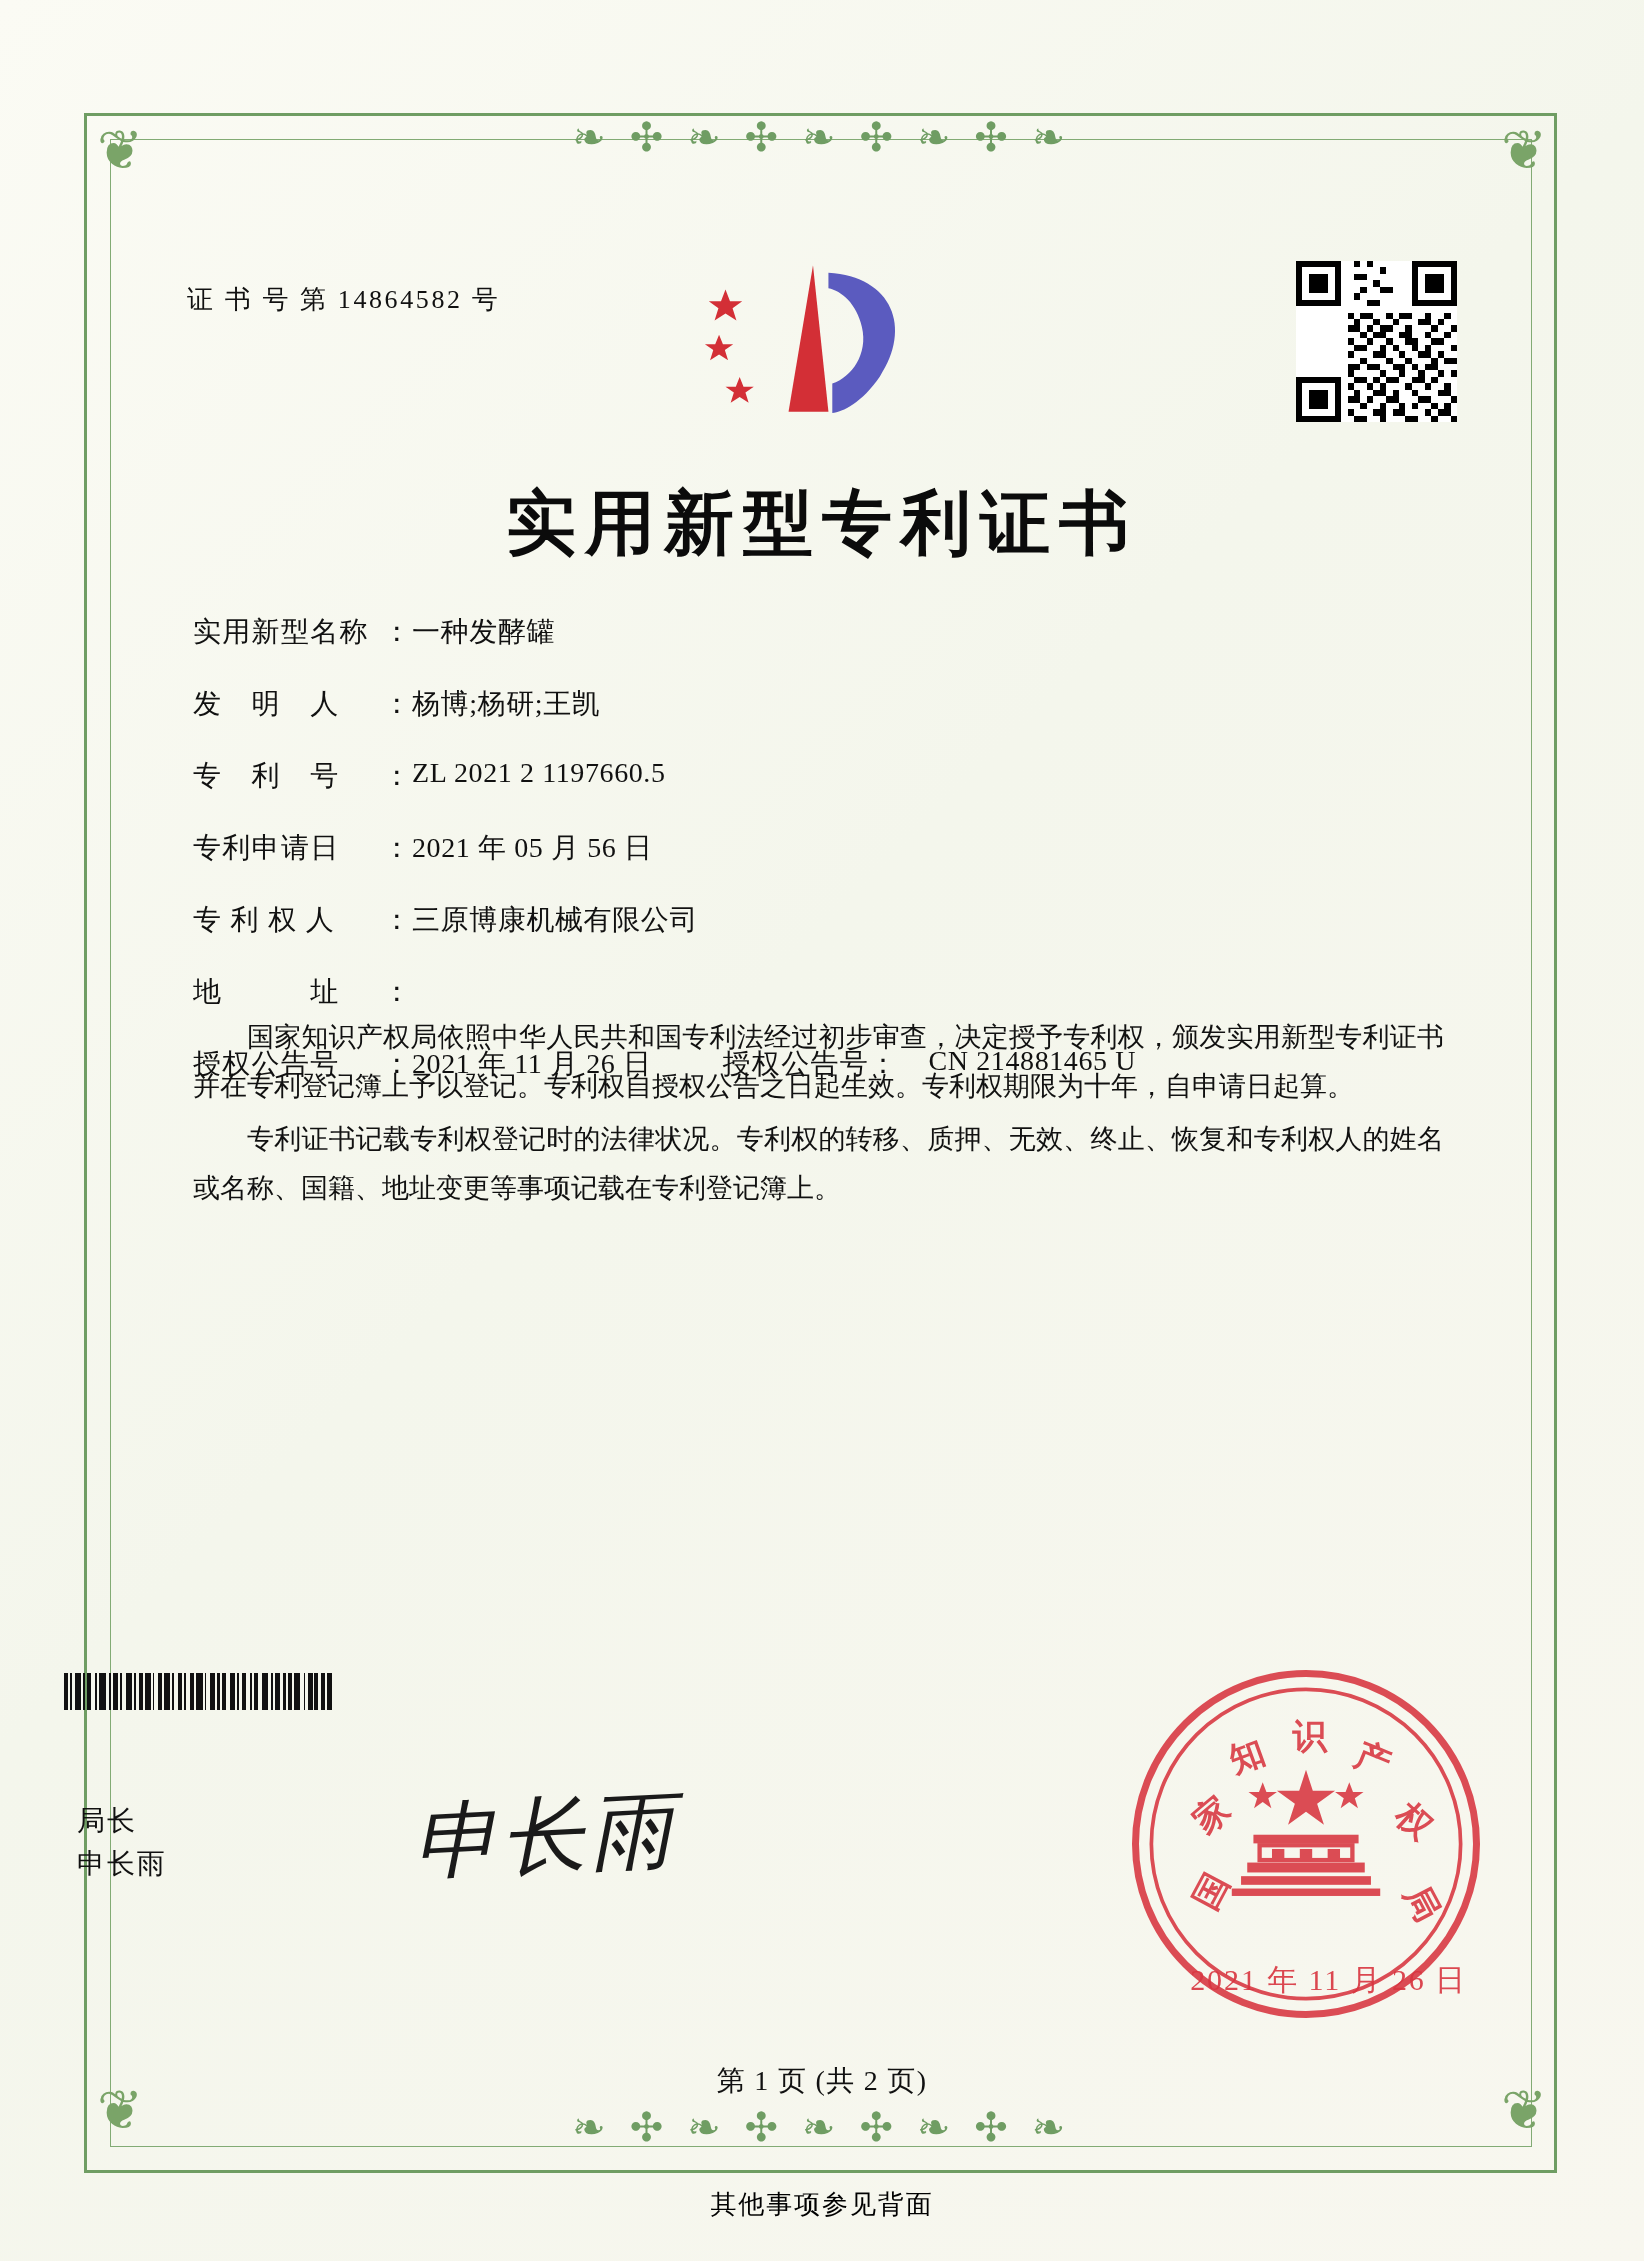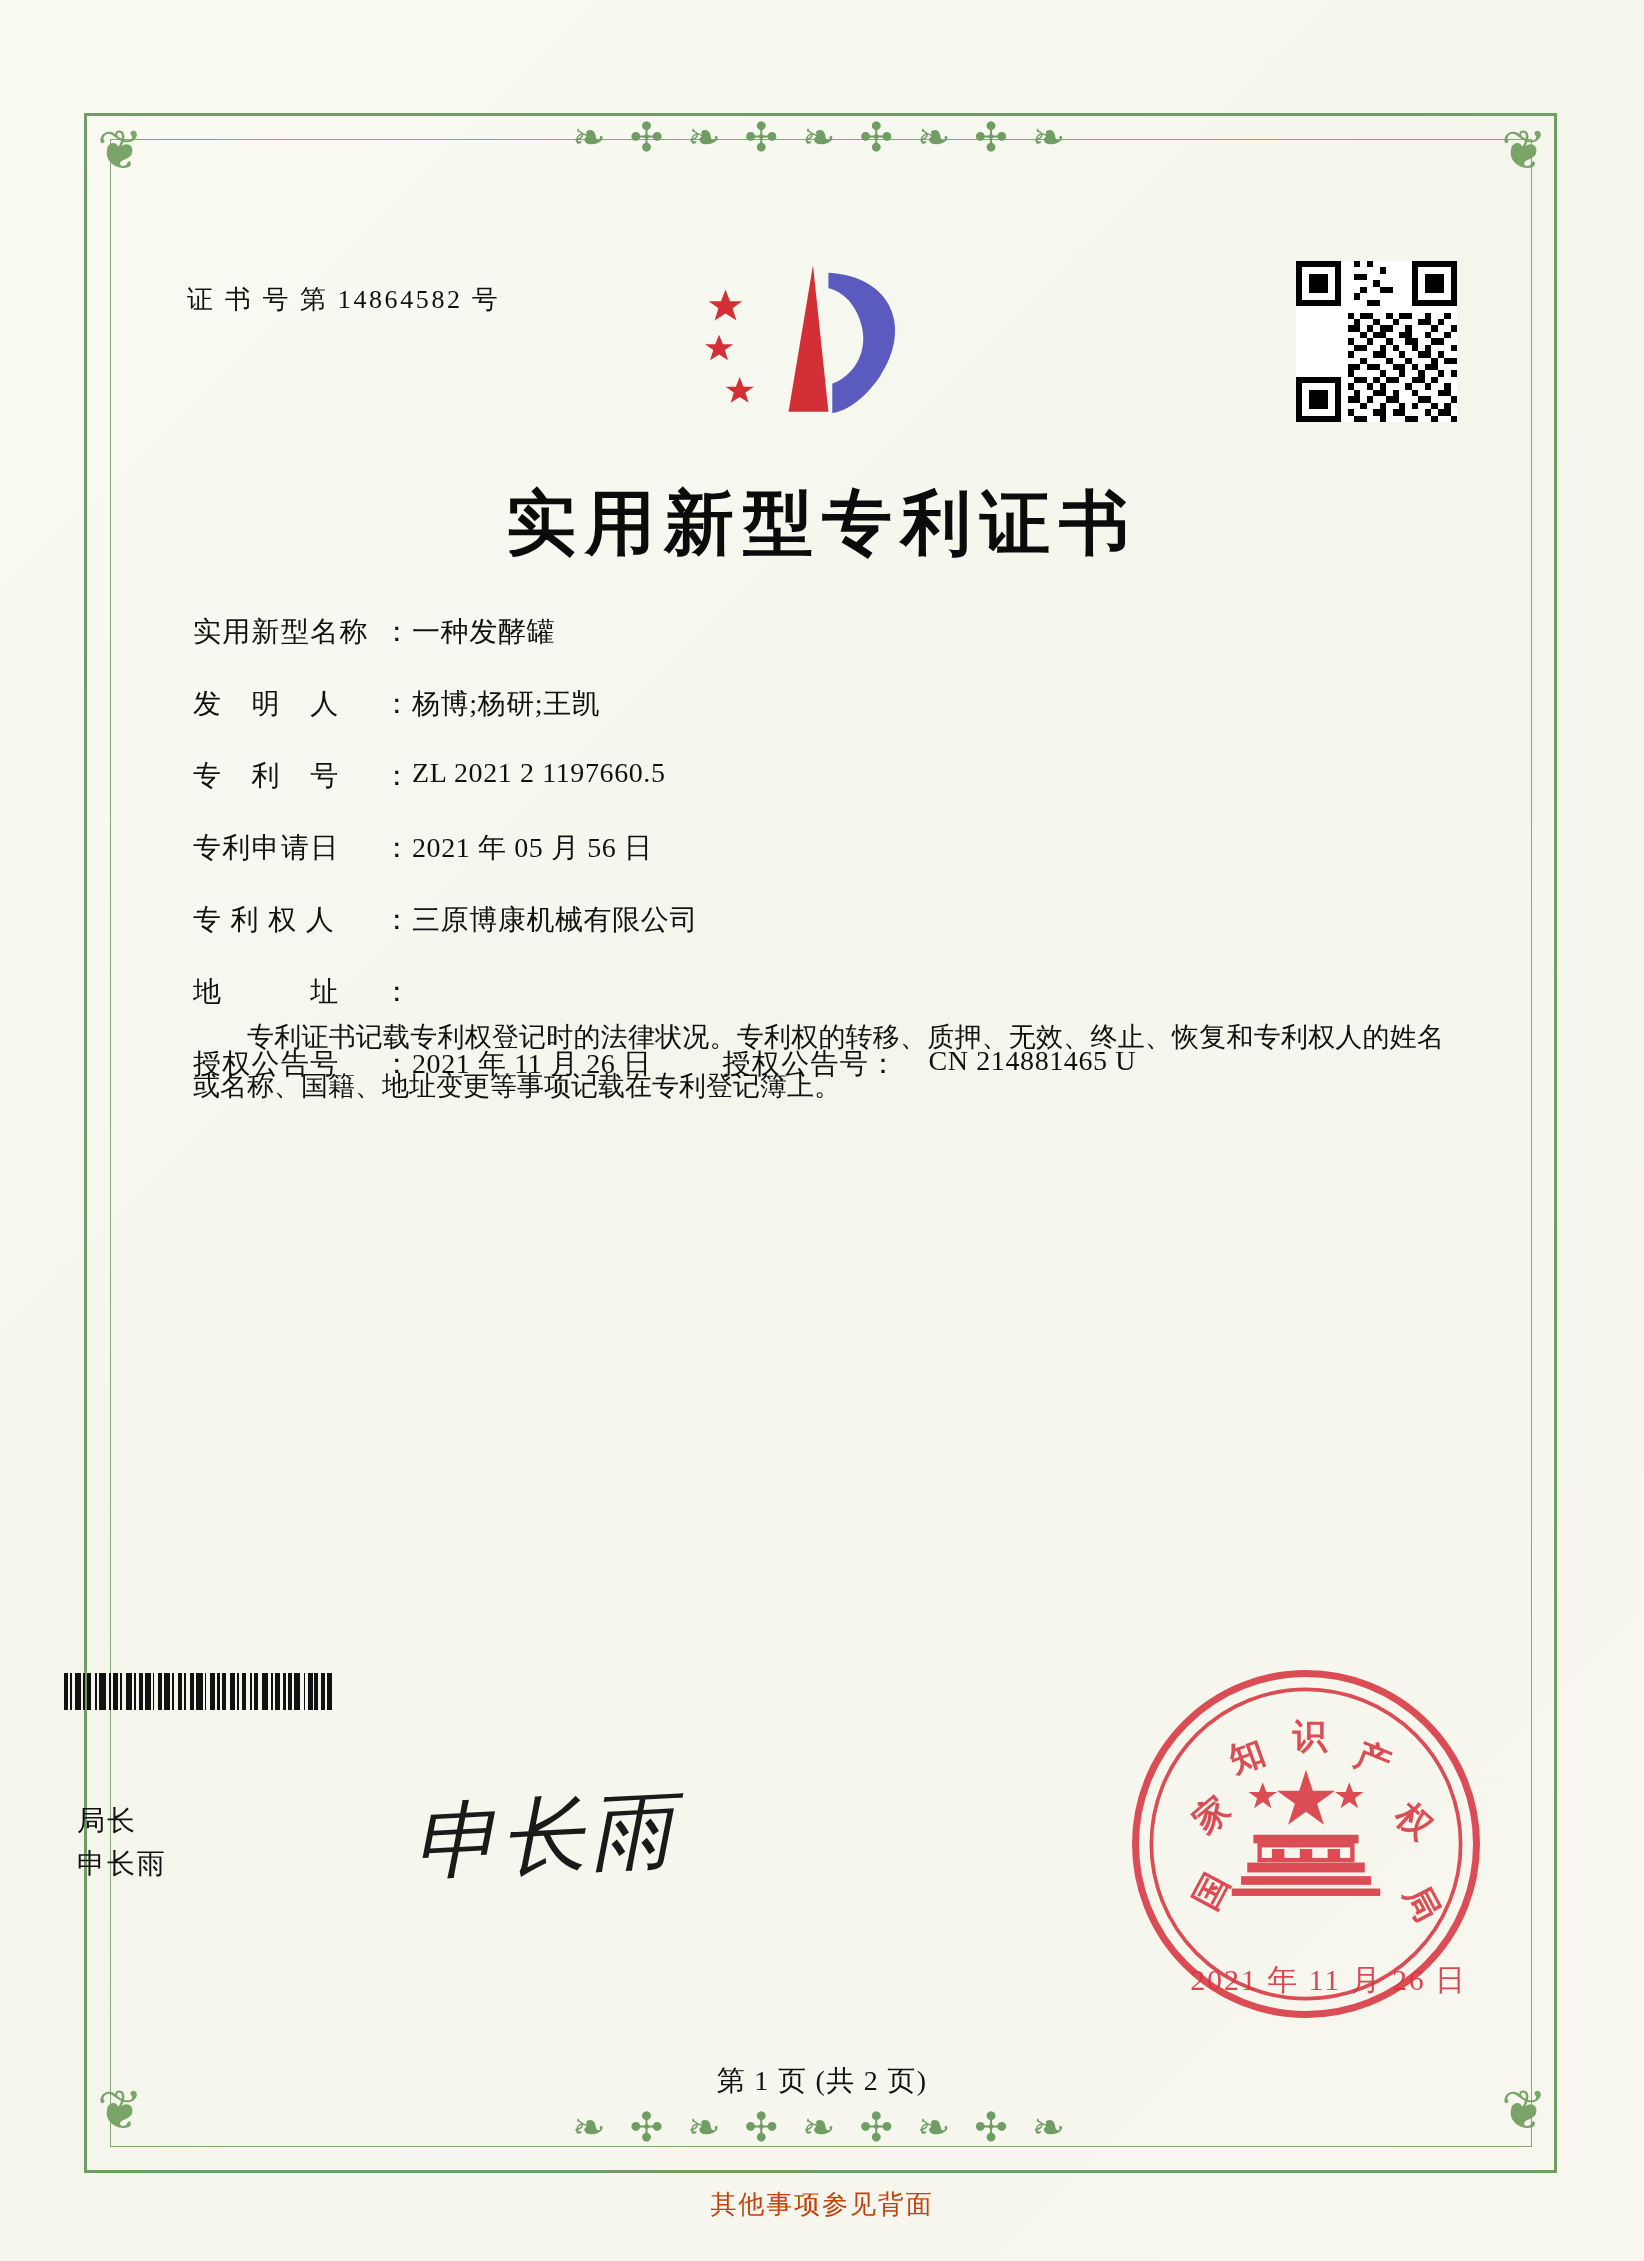--- a/index.html
+++ b/index.html
@@ -270,21 +270,21 @@
   }
   .footer-note {
     position: absolute;
     left: 0;
     right: 0;
     bottom: 39px;
     text-align: center;
     font-family: "Liberation Serif", serif;
     font-size: 26px;
     letter-spacing: 1.9px;
-    color: #c2410c;
+    color: #000000;
   }
 </style>
 </head>
 <body>
 
 <div class="page">
   <div class="paper-tint"></div>
 
   <div class="frame-outer"></div>
   <div class="frame-inner"></div>
@@ -488,20 +488,21 @@
             <span>授权公告号</span>
             <span class="colon">：</span>
           </span>
         <span class="field-value">2021 年 11 月 26 日</span>
         <span class="second-label"><span>授权公告号</span>：</span>
         <span class="field-value">CN 214881465 U</span>
       </div>
     </div>
 
     <div class="paragraphs">
+      <p>国家知识产权局依照中华人民共和国专利法经过初步审查，决定授予专利权，颁发实用新型专利证书并在专利登记簿上予以登记。专利权自授权公告之日起生效。专利权期限为十年，自申请日起算。</p>
       <p>专利证书记载专利权登记时的法律状况。专利权的转移、质押、无效、终止、恢复和专利权人的姓名或名称、国籍、地址变更等事项记载在专利登记簿上。</p>
     </div>
   </div>
 
   <div class="barcode">
     <i style="width:3.9px"></i>
       <i style="width:1.9px;background:transparent"></i>
     <i style="width:1.9px"></i>
       <i style="width:3.2px;background:transparent"></i>
     <i style="width:5.8px"></i>

